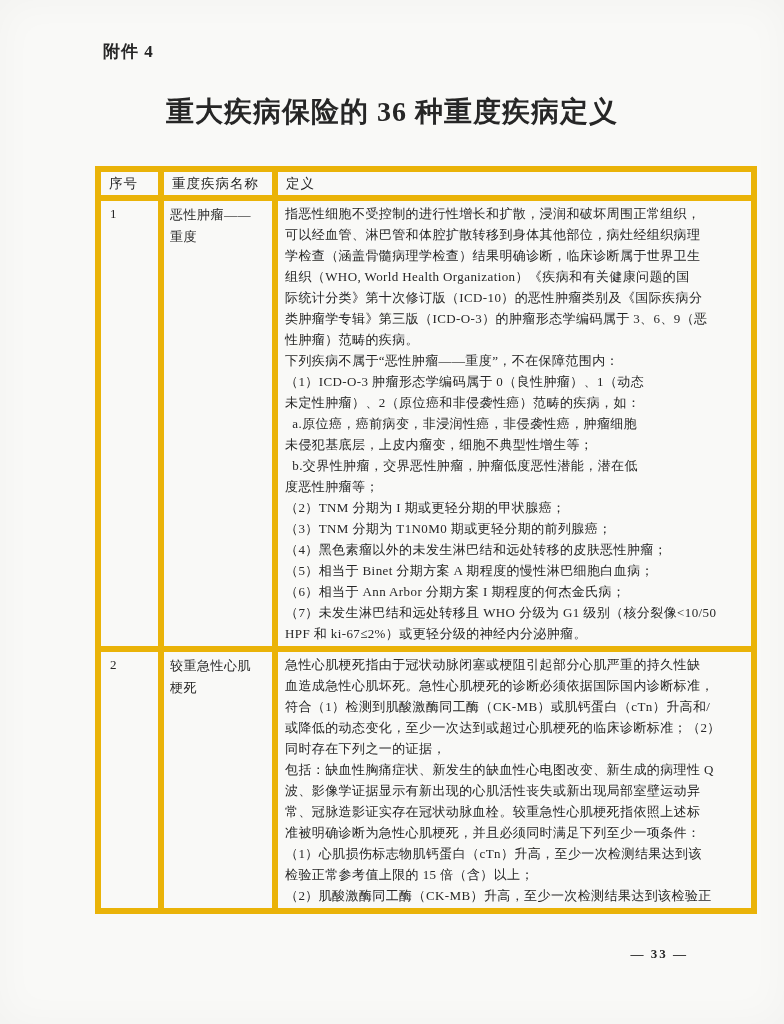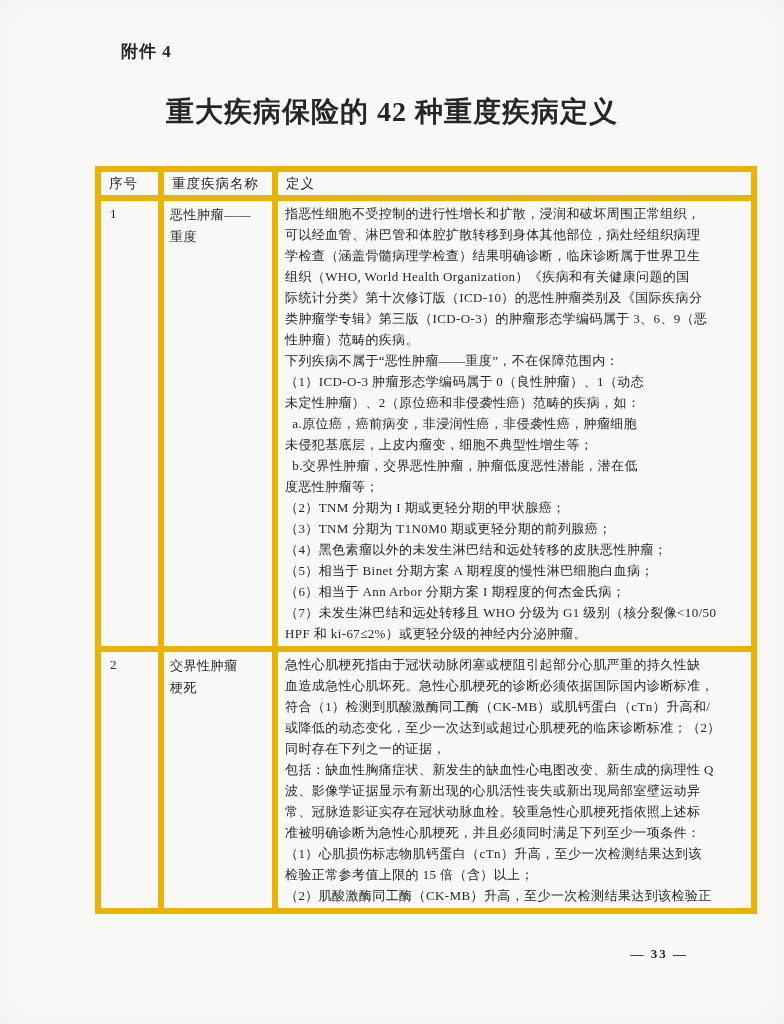--- a/index.html
+++ b/index.html
@@ -13,21 +13,21 @@
     height: 1024px;
     margin: 0 auto;
     background: #f9f9f7;
     color: #262626;
     font-family: "Liberation Serif", "DejaVu Serif", serif;
     overflow: hidden;
     box-shadow: inset 0 0 40px rgba(0,0,0,0.03);
   }
   .attachment {
     position: absolute;
-    left: 113px;
+    left: 95px;
     top: 40px;
     font-size: 17px;
     font-weight: bold;
     letter-spacing: 1px;
     padding-left: 8px;
   }
   .title {
     position: absolute;
     left: 0;
     top: 93px;
@@ -91,21 +91,21 @@
     letter-spacing: 2px;
   }
 </style>
 </head>
 <body>
 
 <div class="page">
 
   <div class="attachment">附件 4</div>
 
-  <h1 class="title">重大疾病保险的 42 种重度疾病定义</h1>
+  <h1 class="title">重大疾病保险的 36 种重度疾病定义</h1>
 
   <table class="def-table">
     <thead>
       <tr>
         <th class="col-no">序号</th>
         <th class="col-name">重度疾病名称</th>
         <th class="col-def">定义</th>
       </tr>
     </thead>
     <tbody>
@@ -130,21 +130,21 @@
 （2）TNM 分期为 I 期或更轻分期的甲状腺癌；
 （3）TNM 分期为 T1N0M0 期或更轻分期的前列腺癌；
 （4）黑色素瘤以外的未发生淋巴结和远处转移的皮肤恶性肿瘤；
 （5）相当于 Binet 分期方案 A 期程度的慢性淋巴细胞白血病；
 （6）相当于 Ann Arbor 分期方案 I 期程度的何杰金氏病；
 （7）未发生淋巴结和远处转移且 WHO 分级为 G1 级别（核分裂像&lt;10/50
 HPF 和 ki-67≤2%）或更轻分级的神经内分泌肿瘤。</td>
       </tr>
       <tr>
         <td class="col-no">2</td>
-        <td class="col-name">交界性肿瘤
+        <td class="col-name">较重急性心肌
 梗死</td>
         <td class="col-def">急性心肌梗死指由于冠状动脉闭塞或梗阻引起部分心肌严重的持久性缺
 血造成急性心肌坏死。急性心肌梗死的诊断必须依据国际国内诊断标准，
 符合（1）检测到肌酸激酶同工酶（CK-MB）或肌钙蛋白（cTn）升高和/
 或降低的动态变化，至少一次达到或超过心肌梗死的临床诊断标准；（2）
 同时存在下列之一的证据，
 包括：缺血性胸痛症状、新发生的缺血性心电图改变、新生成的病理性 Q
 波、影像学证据显示有新出现的心肌活性丧失或新出现局部室壁运动异
 常、冠脉造影证实存在冠状动脉血栓。较重急性心肌梗死指依照上述标
 准被明确诊断为急性心肌梗死，并且必须同时满足下列至少一项条件：

